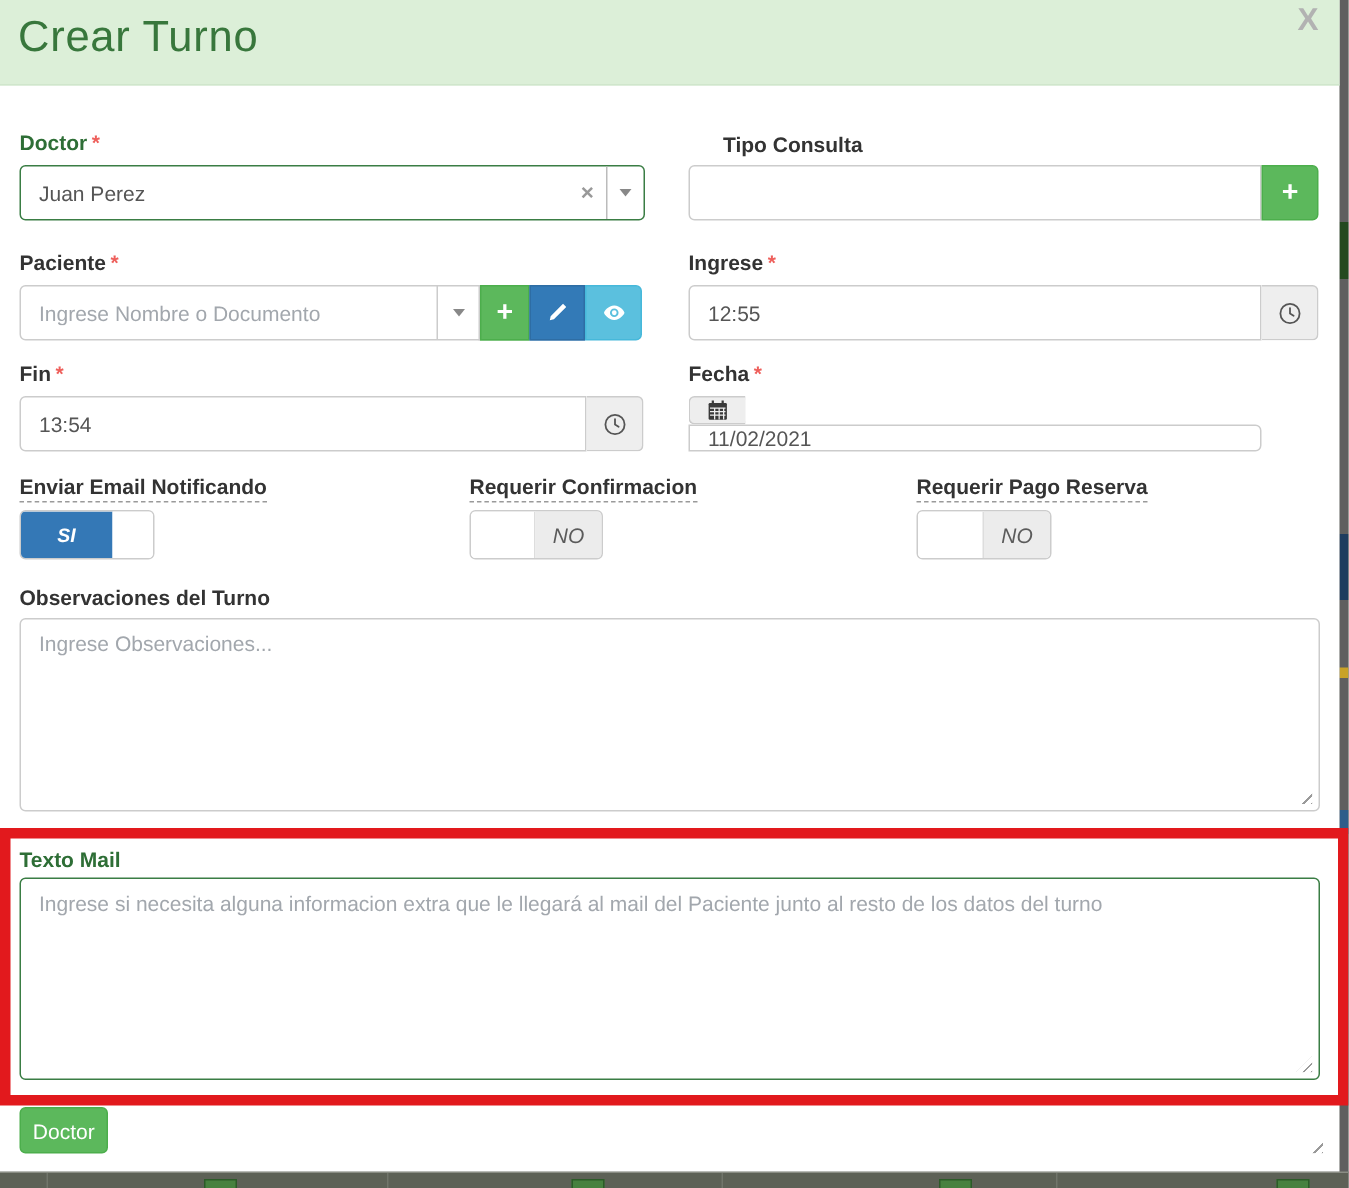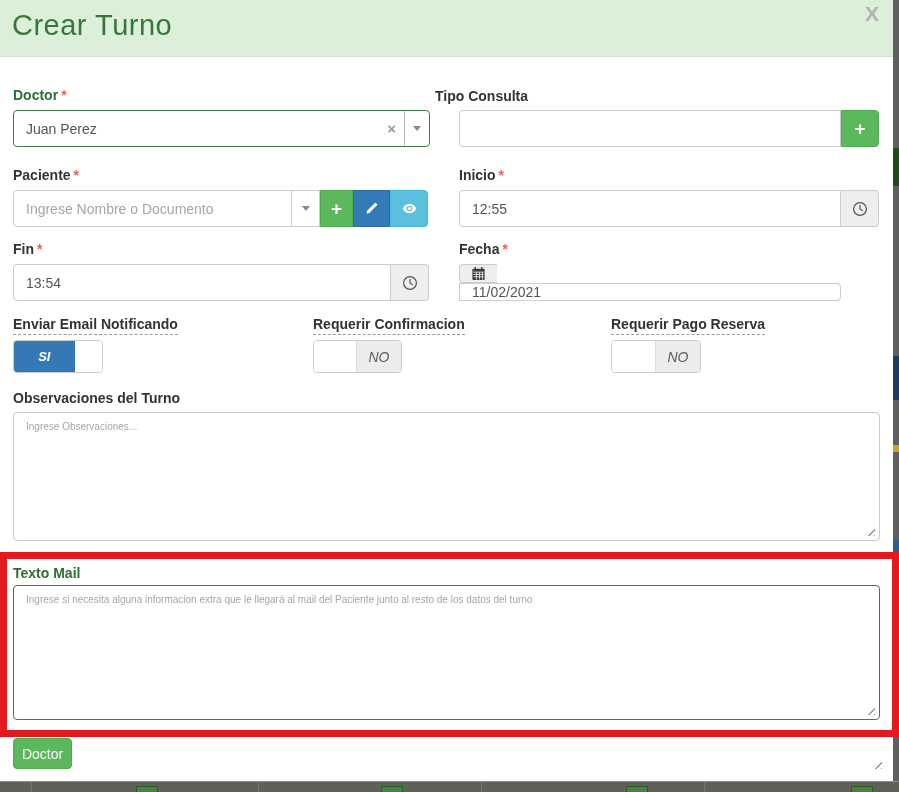--- a/index.html
+++ b/index.html
@@ -51,21 +51,21 @@
   .caret { width: 0; height: 0; border-left: 4px solid transparent; border-right: 4px solid transparent; border-top: 5px solid #888; }
 
   .caret-box { width: 28px; height: 37px; background: #fff; border: 1px solid #ccc; border-left: none; display: flex; align-items: center; justify-content: center; cursor: pointer; }
 
   
   .toggle { position: absolute; height: 33px; border: 1px solid #ccc; border-radius: 4px; overflow: hidden; display: flex; cursor: pointer; background: #fff; font-style: italic; }
   .tog-on { background: #3478b6; color: #fff; font-size: 13px; font-weight: bold; display: flex; align-items: center; justify-content: center; }
   .tog-off { background: #ececec; color: #5b5b5b; font-size: 14px; display: flex; align-items: center; justify-content: center; }
   .tog-handle { background: #fff; }
 
-  textarea.area { position: absolute; border: 1px solid #ccc; border-radius: 4px; padding: 8px 12px; font-size: 10px; color: #555; font-family: "Liberation Sans", sans-serif; resize: none; outline: none; }
+  textarea.area { position: absolute; border: 1px solid #ccc; border-radius: 4px; padding: 8px 12px; font-size: 14px; color: #555; font-family: "Liberation Sans", sans-serif; resize: none; outline: none; }
   textarea.area::placeholder { color: #a2a7ad; opacity: 1; }
   textarea.area-green { border-color: #3a7d44; }
 
   .grip { position: absolute; width: 11px; height: 11px; clip-path: polygon(100% 0, 100% 100%, 0 100%);
           background: repeating-linear-gradient(315deg, #9a9a9a 0 1px, transparent 1px 4px); }
 
   
   .red-rect { position: absolute; left: 0; top: 552px; width: 899px; height: 185px; border: 7px solid #e2191d; pointer-events: none; z-index: 5; }
 
   .btn-crear { position: absolute; left: 13px; top: 738px; width: 59px; height: 31px; background: #5cb85c; border: 1px solid #4cae4c; border-radius: 4px; color: #fff; font-size: 14px; font-family: "Liberation Sans", sans-serif; cursor: pointer; }
@@ -106,21 +106,21 @@
     </div>
     <div class="sel2" style="left:13px;top:110px;width:417px;">
       <span class="sel2-text">Juan Perez</span>
       <span class="sel2-clear">×</span>
       <span class="sel2-div"></span>
       <span class="sel2-caret">
           <span class="caret"></span>
         </span>
     </div>
 
-    <div class="lbl" style="left:435px;top:88px;">
+    <div class="lbl" style="left:482px;top:88px;">
       <span>Tipo Consulta</span>
     </div>
     <div class="grp" style="left:459px;top:110px;width:420px;">
       <input class="txt flat-r" style="width: 382px;" value="">
       <button class="btn btn-green rad-r" style="width:38px;">
           <span class="plus">+</span>
         </button>
     </div>
 
     <div class="lbl" style="left:13px;top:167px;">
@@ -141,21 +141,21 @@
       </button>
       <button class="btn btn-cyan rad-r" style="width:38px;">
         <svg width="17" height="17" viewBox="0 0 16 16">
             <path d="M8 3.5C4.3 3.5 1.6 7.2 1.6 8s2.7 4.5 6.4 4.5 6.4-3.7 6.4-4.5S11.7 3.5 8 3.5zm0 7.2A2.7 2.7 0 1 1 8 5.3a2.7 2.7 0 0 1 0 5.4z" fill="#fff"></path>
             <circle cx="8" cy="8" r="1.5" fill="#fff"></circle>
           </svg>
       </button>
     </div>
 
     <div class="lbl" style="left:459px;top:167px;">
-      <span>Inicio</span><span class="req">*</span>
+      <span>Ingrese</span><span class="req">*</span>
     </div>
     <div class="grp" style="left:459px;top:190px;">
       <input class="txt flat-r" style="width: 382px;" value="12:55">
       <span class="addon addon-r" style="width:38px;">
         <svg width="16" height="16" viewBox="0 0 16 16">
             <circle cx="8" cy="8" r="6.4" fill="none" stroke="#555" stroke-width="1.2"></circle>
             <path d="M8 4.4V8l2.4 1.5" fill="none" stroke="#555" stroke-width="1.2" stroke-linecap="round"></path>
           </svg>
       </span>
     </div>

